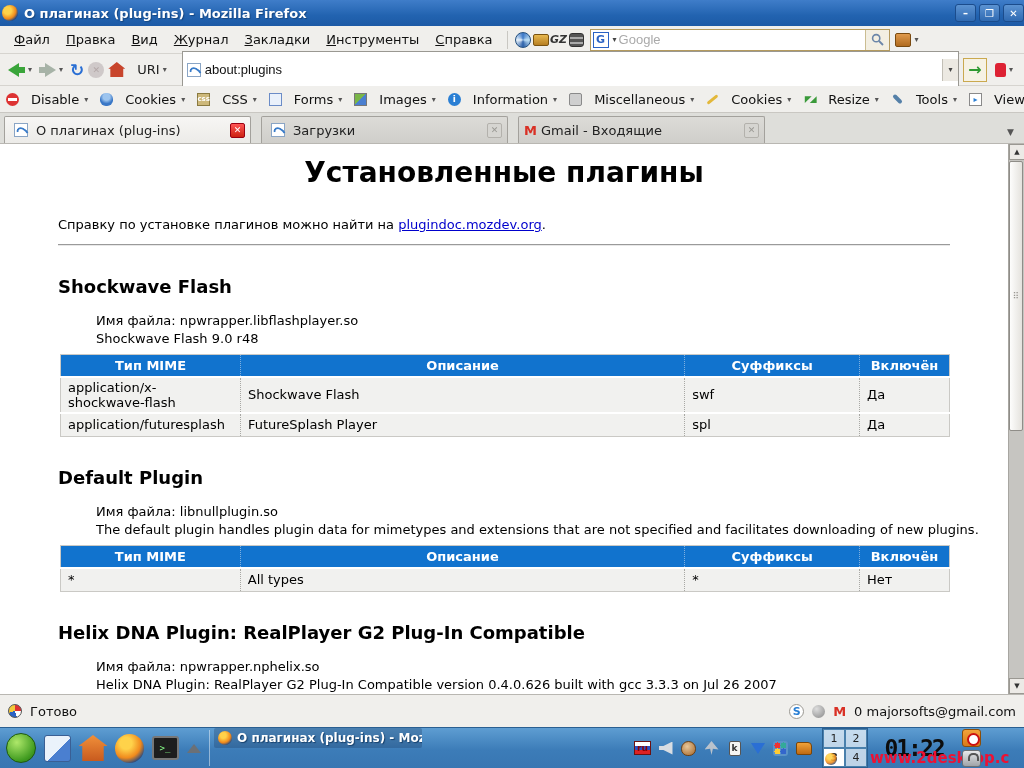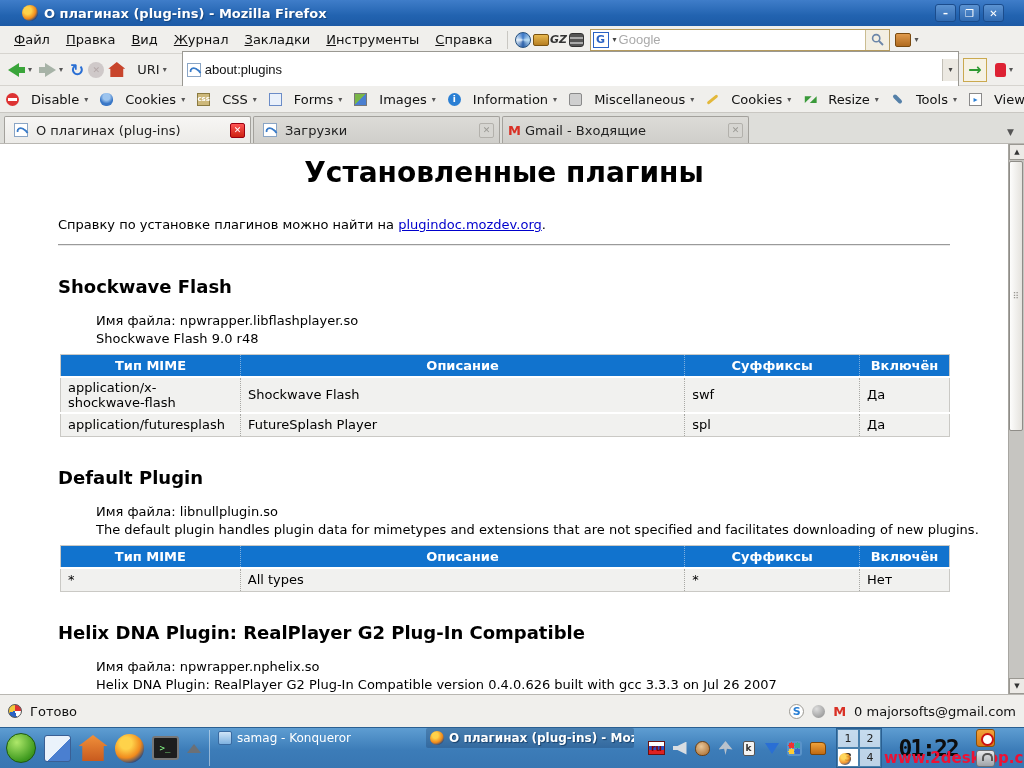--- a/index.html
+++ b/index.html
@@ -1,20 +1,20 @@
 <!DOCTYPE html>
 <html><head>
 <meta charset="utf-8">
 <style>
   * { margin:0; padding:0; box-sizing:border-box; }
   html,body { width:1024px; height:768px; overflow:hidden; font-family:"DejaVu Sans",sans-serif; }
   .win { width:1024px; height:768px; display:flex; flex-direction:column; background:#fff; }
 
   
-  .titlebar { height:26px; background:linear-gradient(#3f7dc9,#2263b0 60%,#1d5aa6); display:flex; align-items:center; padding:0 20px; flex:0 0 auto; }
+  .titlebar { height:26px; background:linear-gradient(#3f7dc9,#2263b0 60%,#1d5aa6); display:flex; align-items:center; padding:0 0; flex:0 0 auto; }
   .tb-ffx { width:16px; height:16px; border-radius:50%; background:radial-gradient(circle at 35% 35%,#ffd24a 0 25%,#f08a1d 55%,#27477e 75%); margin:0 6px 0 2px; }
   .tb-title { color:#fff; font-weight:bold; font-size:13px; text-shadow:1px 1px 1px #16467f; flex:1; }
   .wbtn { width:21px; height:18px; margin-left:3px; background:linear-gradient(#5c93d2,#2f6ab2); border:1px solid #1b4c8c; border-radius:3px; color:#fff; font-size:10px; display:flex; align-items:center; justify-content:center; font-weight:bold; }
 
   
   .menubar { height:28px; background:#f0efec; border-bottom:1px solid #d6d4cf; display:flex; align-items:center; padding:0 6px; flex:0 0 auto; }
   .menu-item { font-size:13px; color:#111; padding:3px 8px; }
   .menu-item u { text-decoration:underline; }
   .mb-sep { width:1px; height:18px; background:#c9c7c2; margin:0 6px; }
   .mb-icon { width:18px; height:16px; margin:0 0; display:flex; align-items:center; justify-content:center; font-size:10px; }
@@ -67,21 +67,21 @@
   .di-resize { color:#3a9a3a; font-size:9px; letter-spacing:-2px; font-weight:bold; }
   .di-tools { position:relative; }
   .di-tools::after { content:""; width:11px; height:4px; background:#5580a8; transform:rotate(45deg); border-radius:2px; }
   .di-view-source { background:#fff; border:1px solid #8a8a8a; color:#2a7fd4; font-size:8px; font-weight:bold; }
   .di-options { position:relative; }
   .di-options::before { content:""; position:absolute; left:1px; top:3px; width:7px; height:7px; border:2px solid #d9a818; border-radius:50%; }
   .di-options::after { content:""; position:absolute; right:0; top:6px; width:5px; height:2px; background:#d9a818; }
 
   
   .tabbar { height:31px; background:#dededa; border-bottom:1px solid #b9b7b2; display:flex; align-items:flex-end; padding:3px 4px 0 4px; flex:0 0 auto; }
-  .tab { width:247px; height:27px; display:flex; align-items:center; padding:0 5px; font-size:13px; color:#222; border:1px solid #a3a19c; border-bottom:none; background:linear-gradient(#dcdbd7,#cfcecA); margin-right:2px; border-radius:2px 2px 0 0; }
+  .tab { width:247px; height:27px; display:flex; align-items:center; padding:0 5px; font-size:13px; color:#222; border:1px solid #a3a19c; border-bottom:none; background:linear-gradient(#dcdbd7,#cfcecA); margin-right:10px; border-radius:2px 2px 0 0; }
   .tab.active { background:linear-gradient(#f7f6f4,#ecebe8); font-weight:normal; }
   .tab .t-label { flex:1; overflow:hidden; white-space:nowrap; text-overflow:ellipsis; margin:0 4px; }
   .t-close { width:15px; height:15px; border-radius:2px; display:flex; align-items:center; justify-content:center; font-size:9px; }
   .t-close.red { background:linear-gradient(#f55,#c21); color:#fff; border:1px solid #901; }
   .t-close.gray { background:#d6d5d1; color:#9a9994; border:1px solid #b3b1ac; }
   .gmail-m { color:#d93025; font-weight:bold; font-size:13px; }
   .tab-list-drop { margin-left:auto; font-size:9px; color:#555; padding:0 6px 6px 0; }
 
   
   .content { flex:1 1 auto; position:relative; background:#fff; overflow:hidden; }
@@ -122,21 +122,21 @@
   .ql-term { width:27px; height:24px; background:#1d1d1d; border:2px solid #777; border-radius:3px; color:#8f8; font-family:"DejaVu Sans Mono",monospace; font-size:9px; display:flex; align-items:center; justify-content:center; }
   .panel-arrow { width:0; height:0; border-left:7px solid transparent; border-right:7px solid transparent; border-bottom:9px solid #6b7076; margin:0 4px; align-self:center; }
   .tasksep { width:1px; height:36px; background:rgba(255,255,255,.45); margin:0 4px; }
   .tasks { width:420px; height:40px; display:grid; grid-template-columns:1fr 1fr; grid-auto-rows:20px; column-gap:4px; }
   .task { display:flex; align-items:center; font-size:12px; color:#fff; padding:0 4px; overflow:hidden; white-space:nowrap; border-radius:2px; }
   .task.active { font-weight:bold; background:rgba(20,50,90,.28); text-shadow:1px 1px 1px #17406b; }
   .task .t-ic { width:14px; height:14px; margin-right:5px; flex:0 0 auto; }
   .ti-konqueror { background:linear-gradient(#cfe4f7,#7fb2e0); border:1px solid #3a6aa0; border-radius:2px; }
   .ti-openoffice { background:#f4f4f2; border:1px solid #888; border-radius:2px; }
   .ti-firefox { border-radius:50%; background:radial-gradient(circle at 38% 32%,#ffd24a 0 22%,#f08a1d 55%,#27477e 78%); }
-  .tray { display:flex; align-items:center; gap:6px; margin-left:14px; }
+  .tray { display:flex; align-items:center; gap:6px; }
   .tray-ic { width:17px; height:16px; display:flex; align-items:center; justify-content:center; }
   .ti-flag { width:19px; height:14px; background:linear-gradient(#fff 0 33%,#2a4fc4 33% 66%,#d22 66%); border:1px solid #6b1111; color:#8b0000; font-size:9px; font-weight:bold; display:flex; align-items:center; justify-content:center; }
   .ti-volume { width:14px; height:13px; background:#d8dde2; clip-path:polygon(0 35%,35% 35%,100% 0,100% 100%,35% 65%,0 65%); }
   .ti-dog { width:15px; height:15px; border-radius:50% 50% 45% 45%; background:radial-gradient(circle at 40% 35%,#e8c79a,#a5672a); border:1px solid #6b3f12; }
   .ti-plane { width:14px; height:14px; background:#b9c2cc; clip-path:polygon(50% 0,100% 60%,60% 55%,50% 100%,40% 55%,0 60%); }
   .ti-klipper { width:12px; height:15px; background:#f4f4f2; border:1px solid #555; border-radius:2px; color:#333; font-size:9px; font-weight:bold; display:flex; align-items:center; justify-content:center; }
   .ti-kget { width:0; height:0; border-left:7px solid transparent; border-right:7px solid transparent; border-top:11px solid #2a6fd4; }
   .ti-kopete { width:15px; height:15px; background:radial-gradient(circle at 30% 30%,#e33 0 3px,transparent 3px),radial-gradient(circle at 70% 30%,#3a9 0 3px,transparent 3px),radial-gradient(circle at 30% 70%,#fc3 0 3px,transparent 3px),radial-gradient(circle at 70% 70%,#36c 0 3px,transparent 3px),#5a93c9; border-radius:3px; }
   .ti-wallet { width:16px; height:13px; background:linear-gradient(#f0a23a,#c06a12); border:1px solid #7a4508; border-radius:2px 4px 2px 2px; }
   .pager { display:grid; grid-template-columns:22px 22px; grid-auto-rows:19px; margin-left:10px; border:1px solid #2a5f91; }
@@ -433,24 +433,20 @@
       </div>
     <div class="ql">
         <div class="ql-ffx"></div>
       </div>
     <div class="ql">
         <div class="ql-term" id="term-glyph">&gt;_</div>
       </div>
     <div class="panel-arrow"></div>
     <div class="tasksep"></div>
     <div class="tasks" id="tasks">
-        <div class="task">
-          <div class="t-ic ti-konqueror"></div>
-          <span>samag - Konqueror</span>
-        </div>
         <div class="task active">
           <div class="t-ic ti-firefox"></div>
           <span>О плагинах (plug-ins) - Mozilla</span>
         </div>
       </div>
     <div class="tray" id="tray">
         <div class="tray-ic">
           <div class="ti-flag">ru</div>
         </div>
         <div class="tray-ic">

